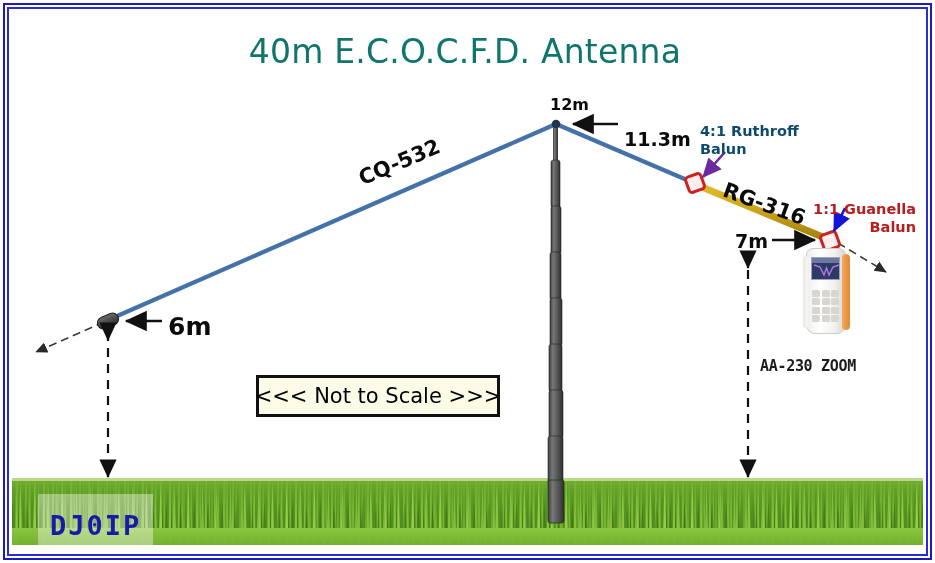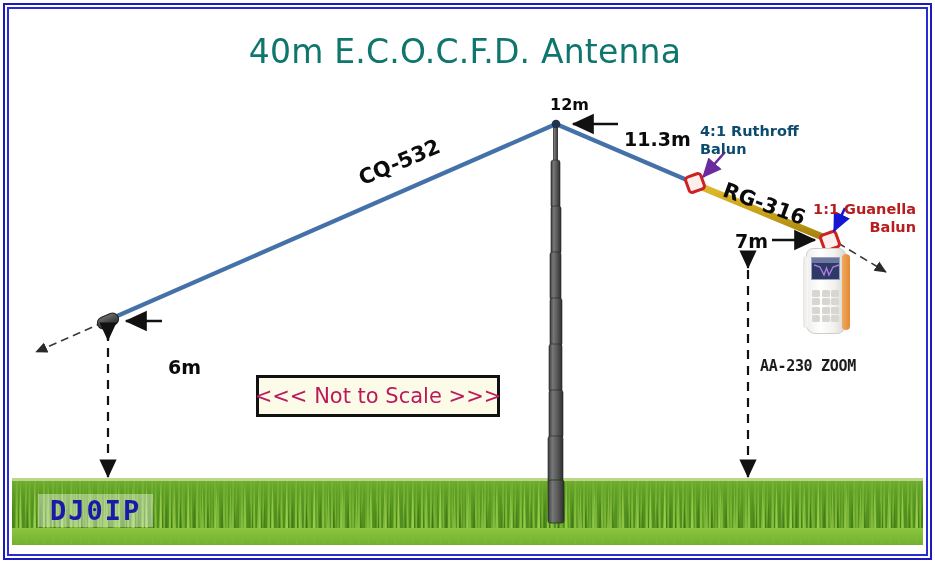--- a/index.html
+++ b/index.html
@@ -17,51 +17,51 @@
   #art{position:absolute;left:0;top:0;width:935px;height:563px;}
 
   
   .title{position:absolute;left:205px;top:32px;width:520px;text-align:center;
      font-size:33px;color:#0f766e;letter-spacing:.2px;white-space:nowrap;}
 
   
   .lbl{position:absolute;font-weight:bold;color:#0b0b0b;white-space:nowrap;}
   .lbl-12m{left:550px;top:95px;font-size:16px;text-align:center;}
   .lbl-113{left:624px;top:128px;font-size:19px;}
-  .lbl-6m{left:168px;top:312px;font-size:19px;margin-top:44px;}
+  .lbl-6m{left:168px;top:312px;font-size:25px;}
   .lbl-7m{left:735px;top:230px;font-size:19px;text-align:center;}
 
   
   .rot{position:absolute;font-weight:bold;color:#0b0b0b;white-space:nowrap;}
   .lbl-cq{left:355px;top:168px;font-size:21px;transform:rotate(-23deg);
       transform-origin:left top;}
   .lbl-rg{left:728px;top:178px;font-size:21px;transform:rotate(20deg);
       transform-origin:left top;}
 
   
   .callout{position:absolute;font-weight:bold;font-size:14.5px;line-height:1.25;
       white-space:nowrap;}
   .callout-ruthroff{left:700px;top:122px;color:#0c4a6e;text-align:left;width:100px;}
   .callout-guanella{left:806px;top:176px;color:#b91c1c;text-align:right;width:110px;margin-top:24px;}
 
   
   .scalebox{position:absolute;left:256px;top:375px;width:244px;height:42px;
       background:#fbfbe8;border:3px solid #111111;box-sizing:border-box;
       display:flex;align-items:center;justify-content:center;}
-  .scalebox span{font-size:21px;color:#be185d;white-space:nowrap;}
+  .scalebox span{font-size:21px;color:#000000;white-space:nowrap;}
 
   
   .rig-name{position:absolute;left:768px;top:332px;width:150px;text-align:center;
       font-size:18px;font-weight:bold;color:#1c1c1c;white-space:nowrap;}
   .rig-model{position:absolute;left:733px;top:357px;width:150px;text-align:center;
       font-size:15px;font-weight:bold;color:#1c1c1c;white-space:nowrap;
       font-family:"DejaVu Sans Mono","Liberation Mono",monospace;letter-spacing:-0.3px;}
 
   
-  .callsign{position:absolute;left:38px;top:494px;padding:1px 12px;
+  .callsign{position:absolute;left:38px;top:494px;padding:16px 12px;
       background:rgba(255,255,255,0.38);
       font-family:"DejaVu Sans Mono","Liberation Mono",monospace;
       font-size:27px;font-weight:bold;color:#1a1aa8;letter-spacing:2px;
       white-space:nowrap;}
 
   
   #device{position:absolute;left:800px;top:248px;width:52px;height:86px;}
   .dev-body{position:absolute;left:6px;top:0;width:40px;height:86px;
       background:linear-gradient(90deg,#efefef 0%,#ffffff 35%,#f2f1ee 72%,#d9d7d2 100%);
       border-radius:7px 7px 9px 9px;border:1px solid #cfcdc8;box-sizing:border-box;}

